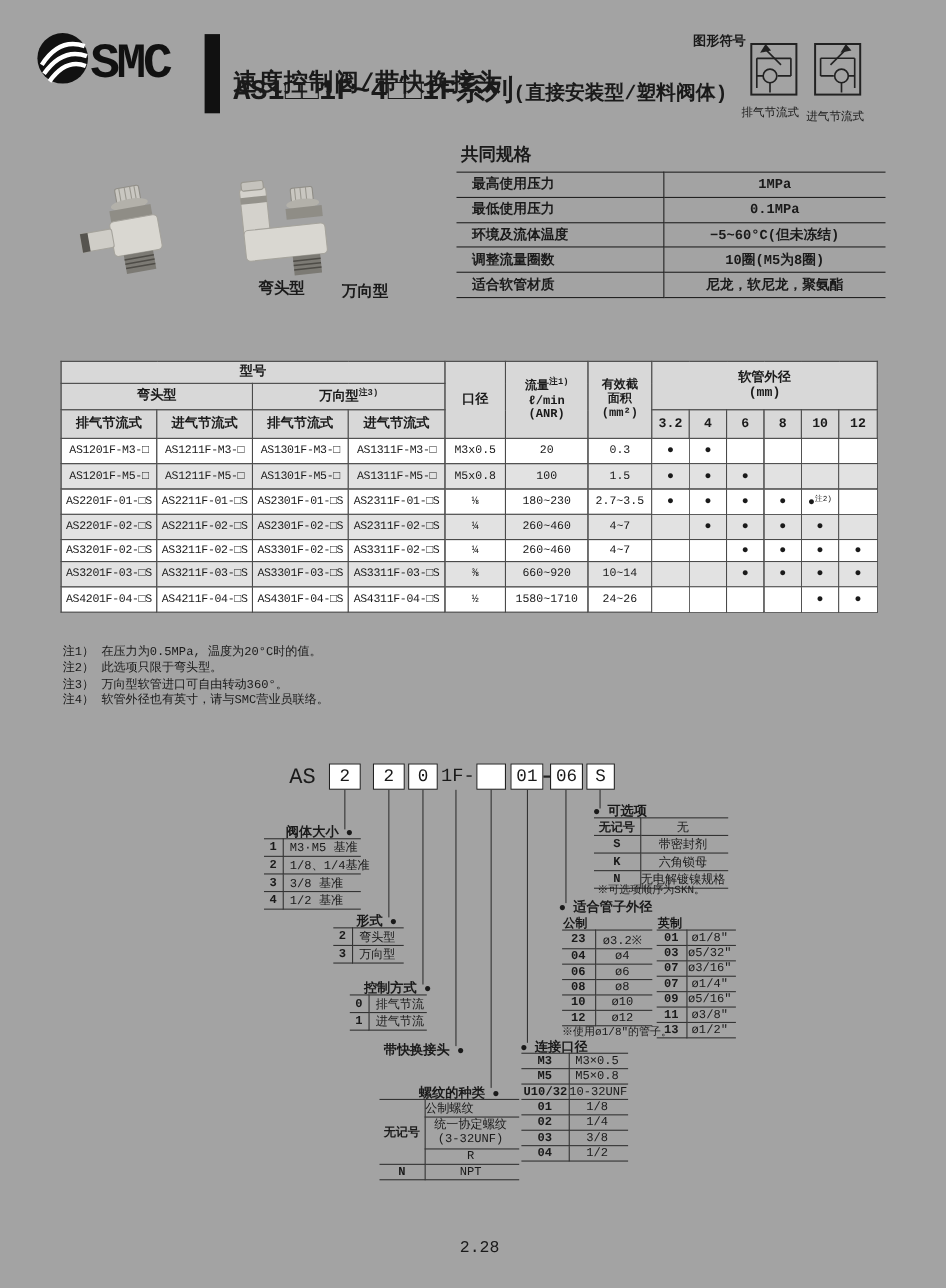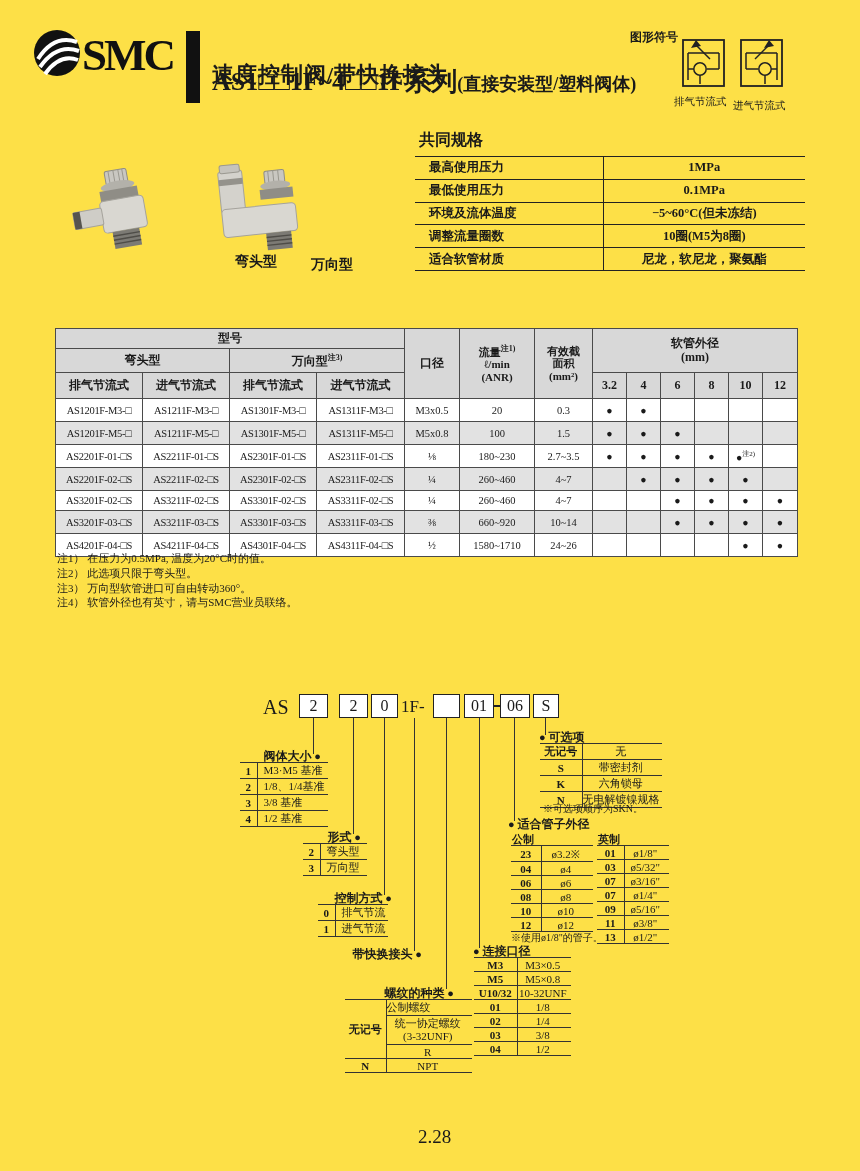--- a/index.html
+++ b/index.html
@@ -1,19 +1,19 @@
 <!DOCTYPE html>
 <html><head>
 <meta charset="utf-8">
 <style>
   html,body{margin:0;padding:0;background:#e8e8e8;}
   *{box-sizing:border-box;}
   .page{
-    position:relative;width:860px;height:1171px;margin:0 auto;background:#fde047;
-    font-family:Liberation Serif, serif;color:#1a1a1a;overflow:hidden;
+    position:relative;width:860px;height:1171px;margin:0 auto;background:#a3a3a3;
+    font-family:Liberation Mono, monospace;color:#1a1a1a;overflow:hidden;
   }
   .abs{position:absolute;}
 
   
   .brand-text{font-weight:700;letter-spacing:-3px;}
   .hbar{background:#111;}
   .title1{font-size:22px;font-weight:700;letter-spacing:1px;margin-top:24px;}
   .title2{font-size:26px;font-weight:700;white-space:nowrap;}
   .title2 .suffix{font-size:18px;}
   .symlabel{font-size:12px;font-weight:700;}
@@ -57,21 +57,21 @@
   table.pairs td{border-bottom:1.2px solid #333;font-size:11px;height:14px;padding:0 3px;
                  white-space:nowrap;}
   table.pairs tr:first-child td{border-top:1.2px solid #333;}
   table.pairs td.k{text-align:center;font-weight:700;border-right:1.2px solid #333;padding:0 2px;}
   table.pairs td.v{padding-left:6px;}
   table.pairs.centerv td.v{text-align:center;padding-left:0;}
   .subtitle{font-size:11px;font-weight:700;}
   .tnote{font-size:10px;}
   table.thread td.multiline{white-space:pre-line;line-height:13px;padding-top:1px;padding-bottom:1px;}
 
-  .footer-page{font-size:19px;}
+  .footer-page{font-size:15px;}
 </style>
 </head>
 <body>
 
 <div class="page">
 
   <svg class="abs" style="left:32px;top:26px;" width="152" height="54" viewBox="0 0 152 54">
     <circle cx="25" cy="27" r="23" fill="#111"></circle>
     <path d="M6 33 Q 22 8 45 16" stroke="#fff" stroke-width="4" fill="none"></path>
     <path d="M8 41 Q 25 17 47 25" stroke="#fff" stroke-width="4" fill="none"></path>
@@ -331,21 +331,21 @@
           <td class="dotcell"></td>
           <td class="dotcell"></td>
           <td class="dotcell"></td>
           <td class="dotcell"></td>
           <td class="dotcell">●</td>
           <td class="dotcell">●</td>
         </tr>
       </tbody>
   </table>
 
-  <div class="abs" style="left:57px;top:551px;">
+  <div class="abs" style="left:57px;top:586px;">
       <div class="note-line">注1） 在压力为0.5MPa, 温度为20°C时的值。</div>
       <div class="note-line">注2） 此选项只限于弯头型。</div>
       <div class="note-line">注3） 万向型软管进口可自由转动360°。</div>
       <div class="note-line">注4） 软管外径也有英寸，请与SMC营业员联络。</div>
     </div>
 
 
   <div class="abs code-prefix" style="left:263px;top:696px;">AS</div>
   <div class="abs code-box" style="left:299px;top:694px;width:29px;height:24px;">2</div>
   <div class="abs code-box" style="left:339px;top:694px;width:29px;height:24px;">2</div>

